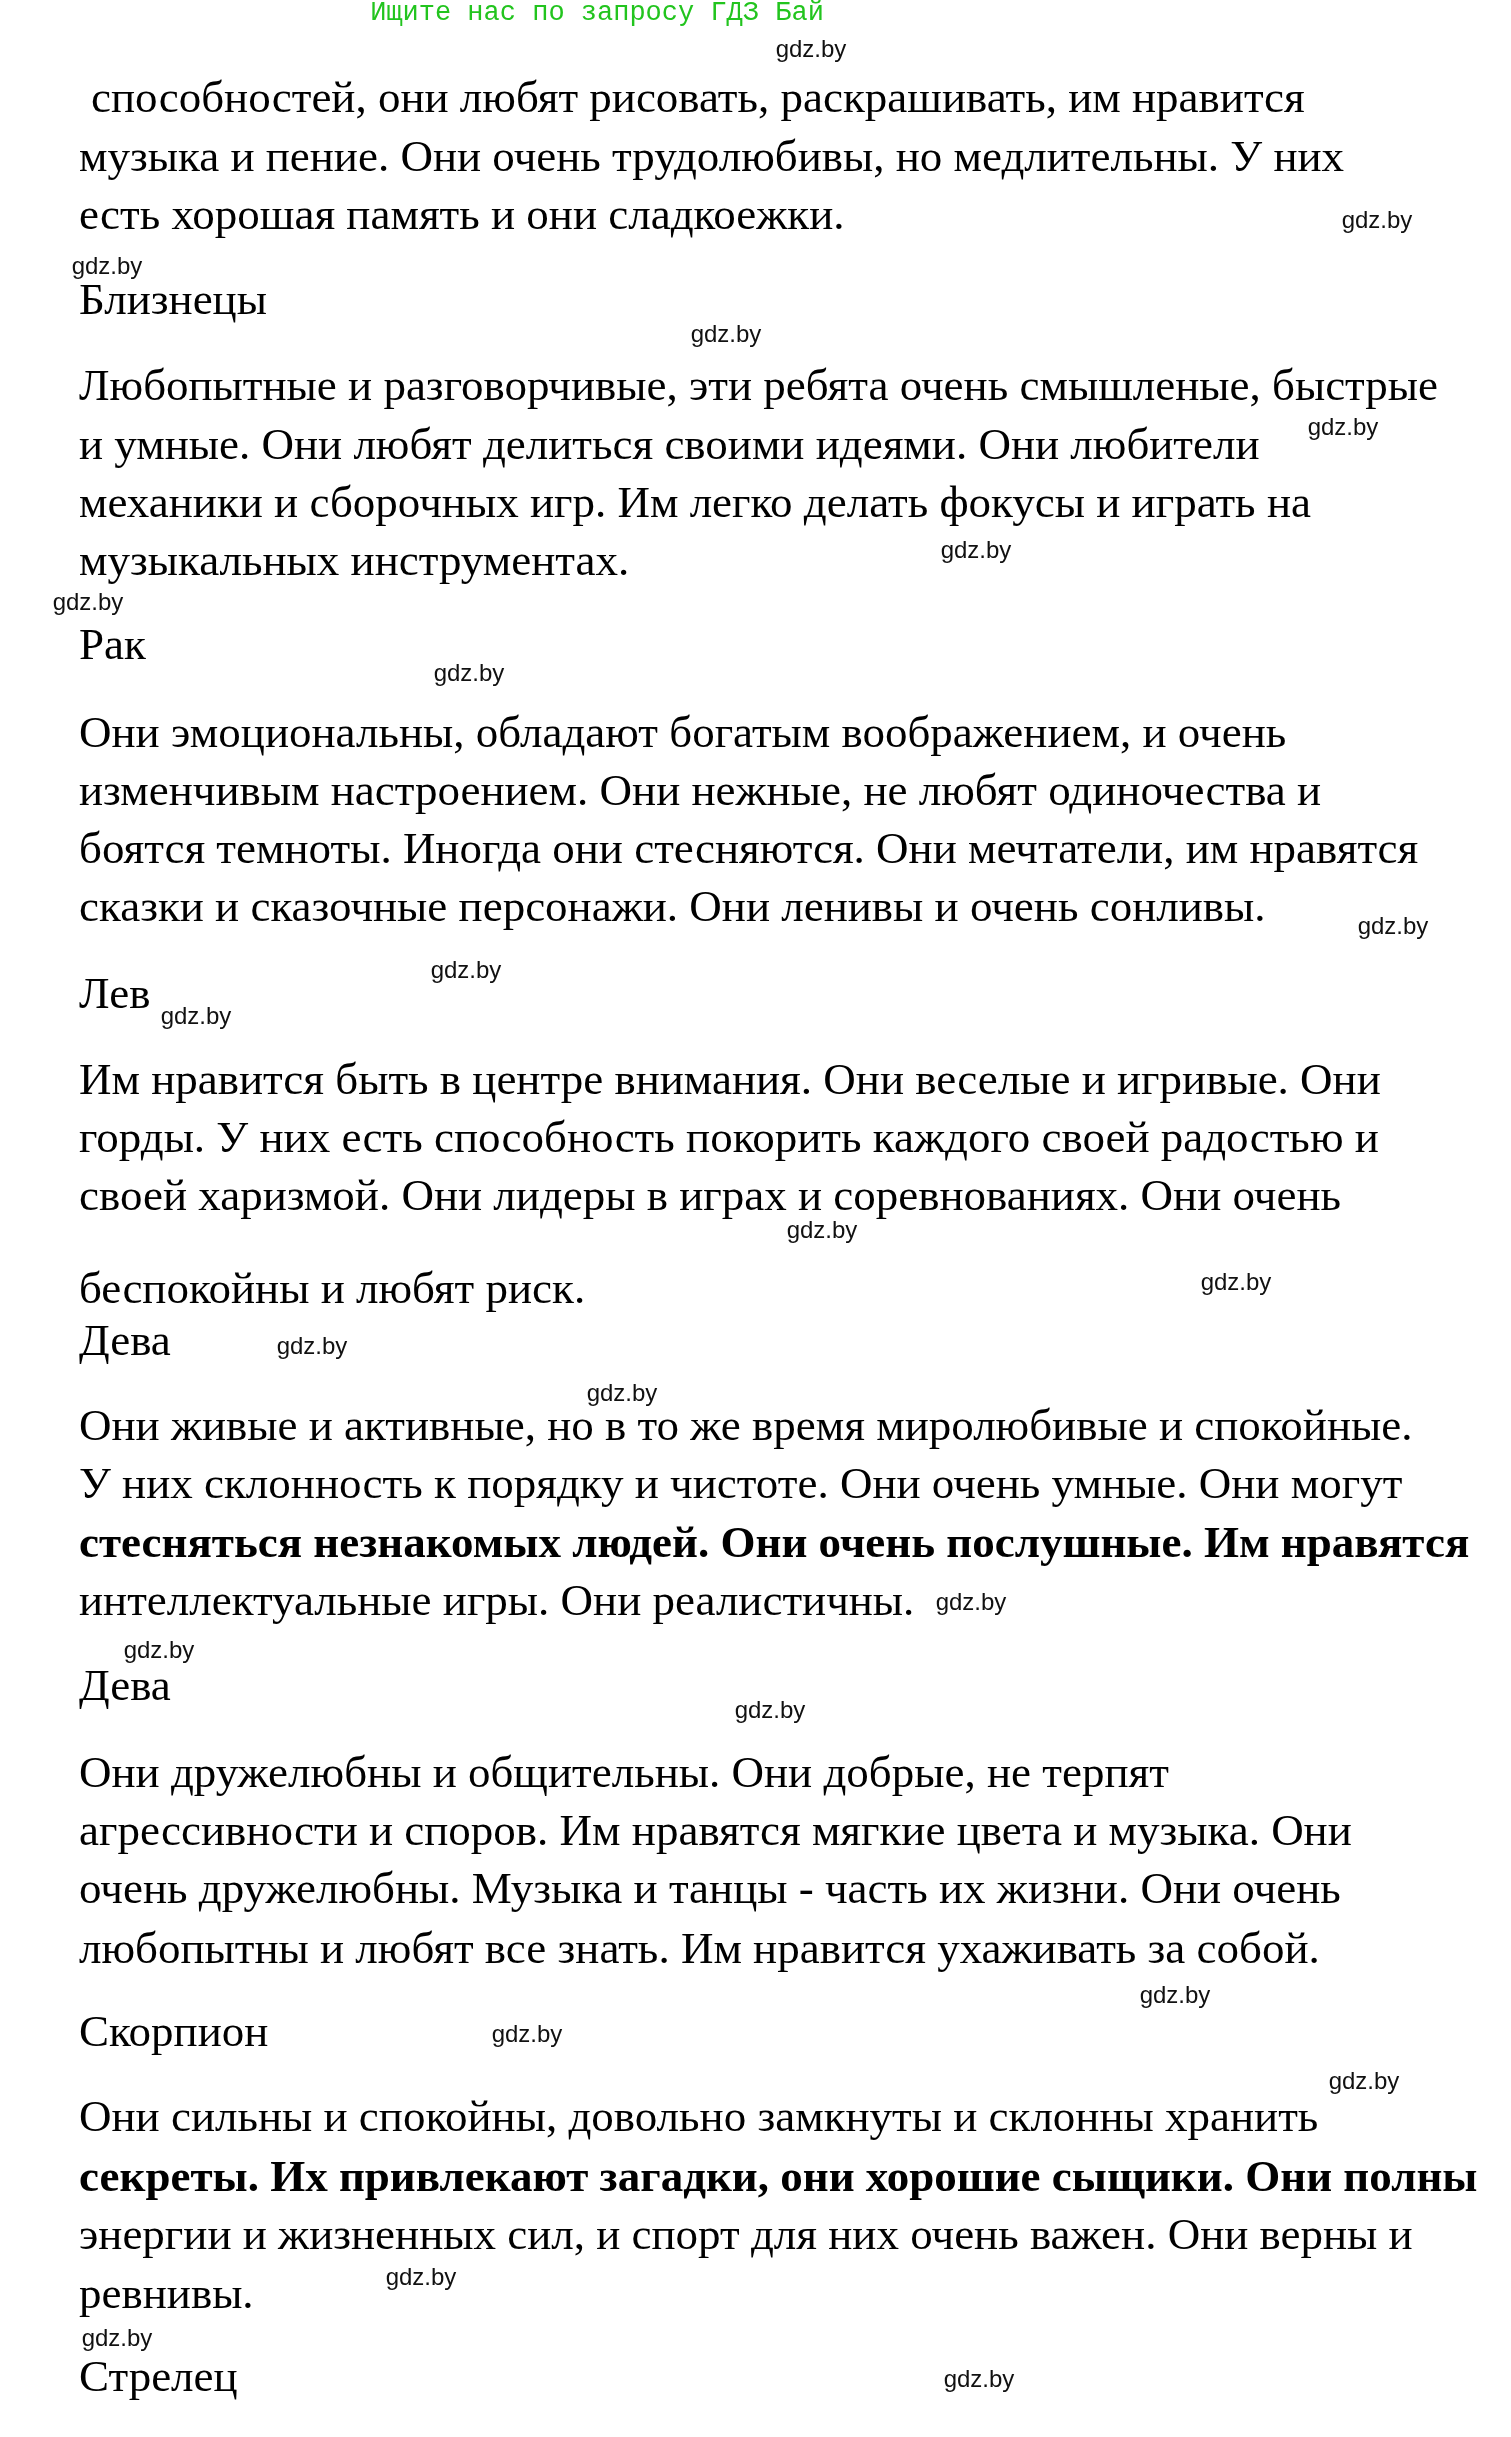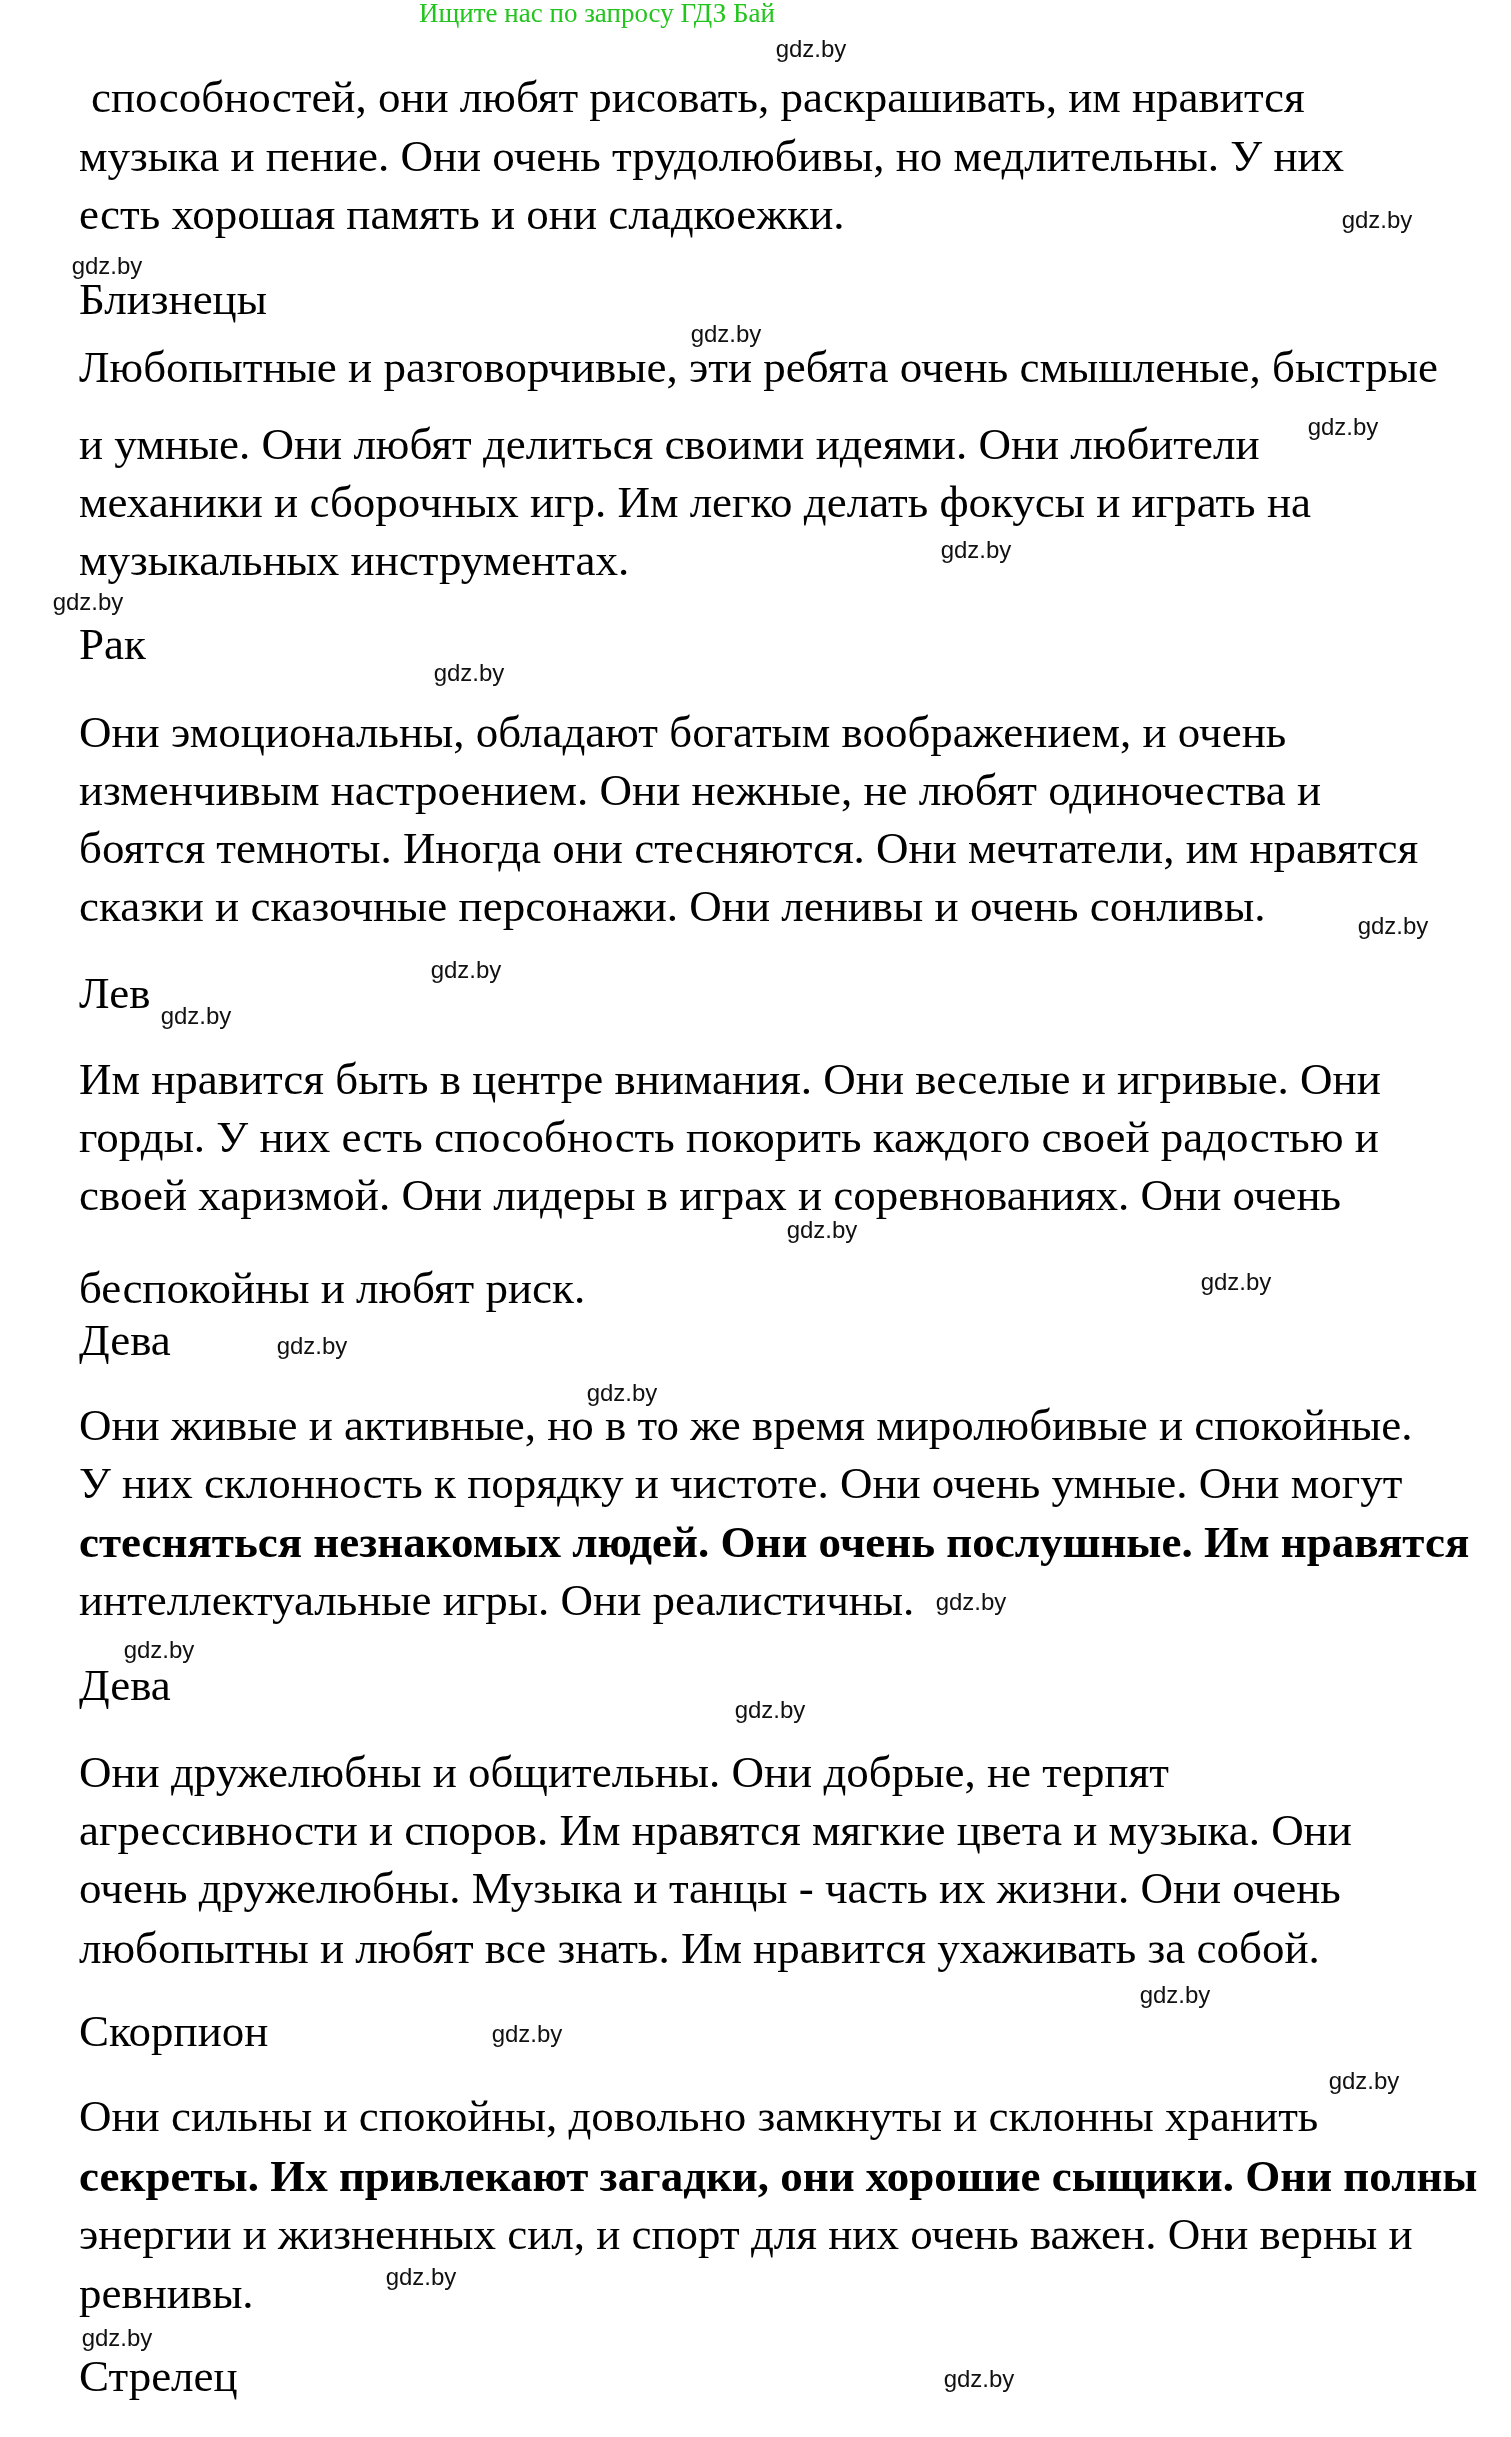--- a/index.html
+++ b/index.html
@@ -1,38 +1,38 @@
 <!DOCTYPE html>
 <html style="font-size:12.8px"><head>
 <meta charset="utf-8">
 <style>
   html, body { margin: 0; padding: 0; background: #ffffff; }
   body { width: 1511px; height: 2438px; position: relative; overflow: hidden; }
   .abs { position: absolute; transform: translateY(-50%); white-space: nowrap; line-height: 1; }
-  .header { color: #22c41e; font-family: Liberation Serif, serif; font-size: 27px; left: 0; width: 1194px; text-align: center; }
+  .header { color: #22c41e; font-family: Liberation Mono, monospace; font-size: 27px; left: 0; width: 1194px; text-align: center; }
   .footer { color: #4a0f7e; font-family: "Liberation Sans", sans-serif; font-size: 25.5px; left: 0; width: 1511px; text-align: center; word-spacing: 4.8px; }
   .line { font-family: "Liberation Serif", serif; font-size: 45px; color: #000; left: 79px; }
   .heading { font-family: "Liberation Serif", serif; font-size: 45px; color: #000; left: 79px; }
   .wm { font-family: "Liberation Sans", sans-serif; font-size: 24px; color: #111; }
 </style>
 </head>
 <body>
 
 <div class="abs header" style="top:12.8px;">Ищите нас по запросу ГДЗ Бай</div>
 <div class="abs wm" style="top:49px; left:811px; transform:translate(-50%,-50%);">gdz.by</div>
 
 <div class="abs line" style="top:97px;margin-left:12px;">способностей, они любят рисовать, раскрашивать, им нравится</div>
 <div class="abs line" style="top:156px;">музыка и пение. Они очень трудолюбивы, но медлительны. У них</div>
 <div class="abs line" style="top:214px;">есть хорошая память и они сладкоежки.</div>
 <div class="abs wm" style="top:220px; left:1377px; transform:translate(-50%,-50%);">gdz.by</div>
 <div class="abs wm" style="top:266px; left:107px; transform:translate(-50%,-50%);">gdz.by</div>
 
 <div class="abs heading" style="top:299px;">Близнецы</div>
 <div class="abs wm" style="top:334px; left:726px; transform:translate(-50%,-50%);">gdz.by</div>
-<div class="abs line" style="top:367px;text-align:right;">Любопытные и разговорчивые, эти ребята очень смышленые, быстрые</div>
+<div class="abs line" style="top:385px;text-align:right;">Любопытные и разговорчивые, эти ребята очень смышленые, быстрые</div>
 <div class="abs line" style="top:444px;">и умные. Они любят делиться своими идеями. Они любители</div>
 <div class="abs wm" style="top:427px; left:1343px; transform:translate(-50%,-50%);">gdz.by</div>
 <div class="abs line" style="top:502px;">механики и сборочных игр. Им легко делать фокусы и играть на</div>
 <div class="abs line" style="top:560px;">музыкальных инструментах.</div>
 <div class="abs wm" style="top:550px; left:976px; transform:translate(-50%,-50%);">gdz.by</div>
 <div class="abs wm" style="top:602px; left:88px; transform:translate(-50%,-50%);">gdz.by</div>
 
 <div class="abs heading" style="top:644px;">Рак</div>
 <div class="abs wm" style="top:673px; left:469px; transform:translate(-50%,-50%);">gdz.by</div>
 <div class="abs line" style="top:732px;">Они эмоциональны, обладают богатым воображением, и очень</div>

